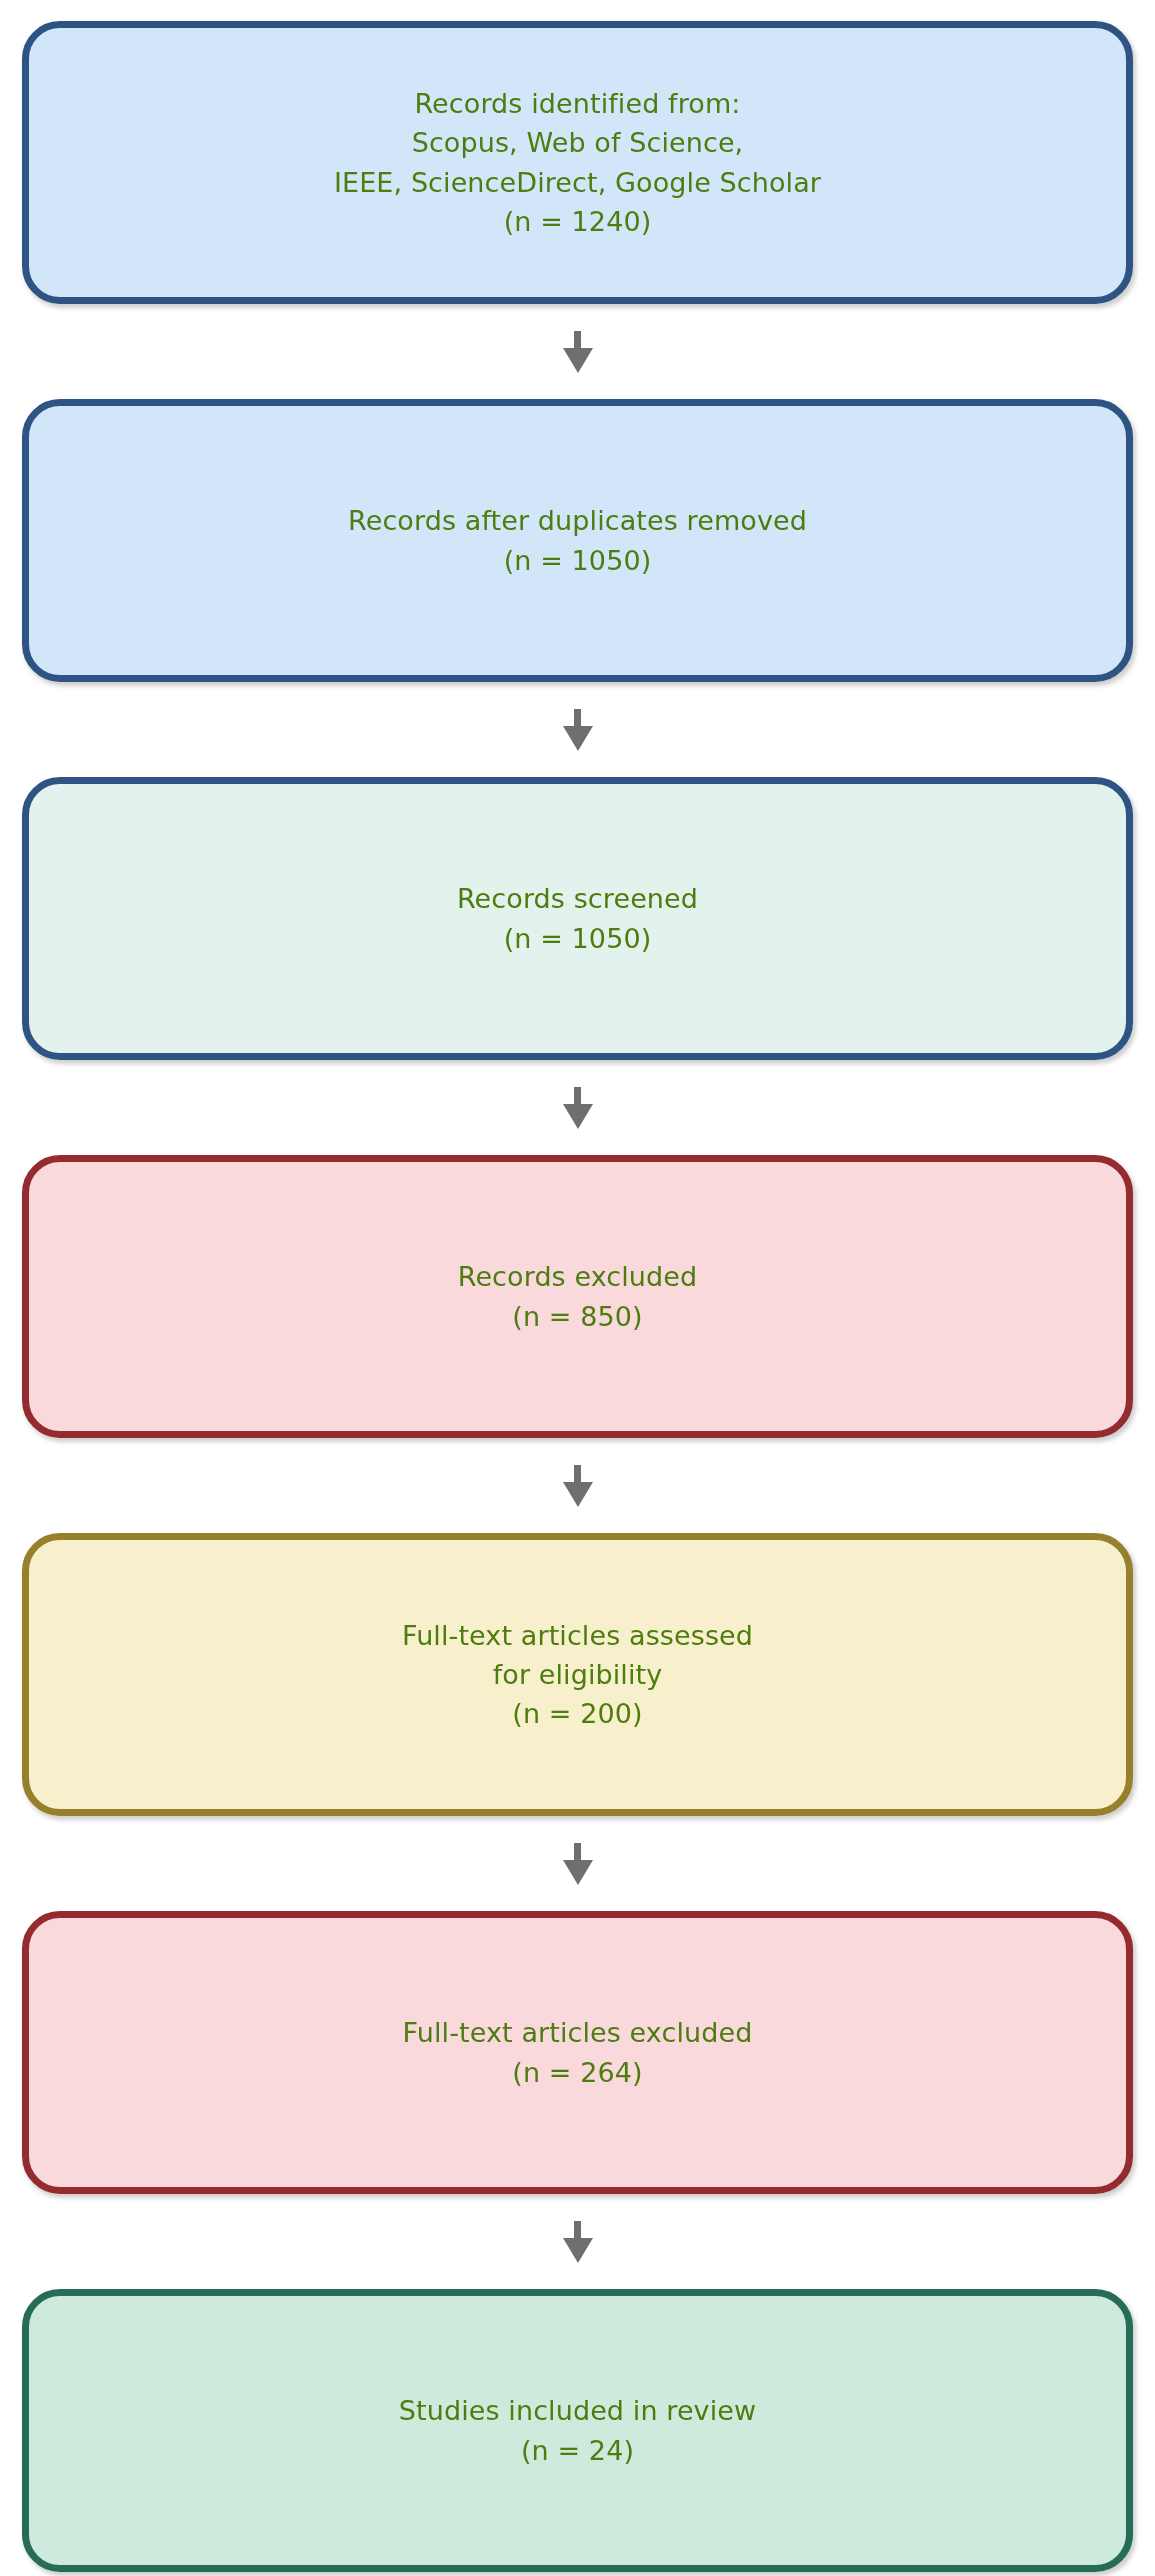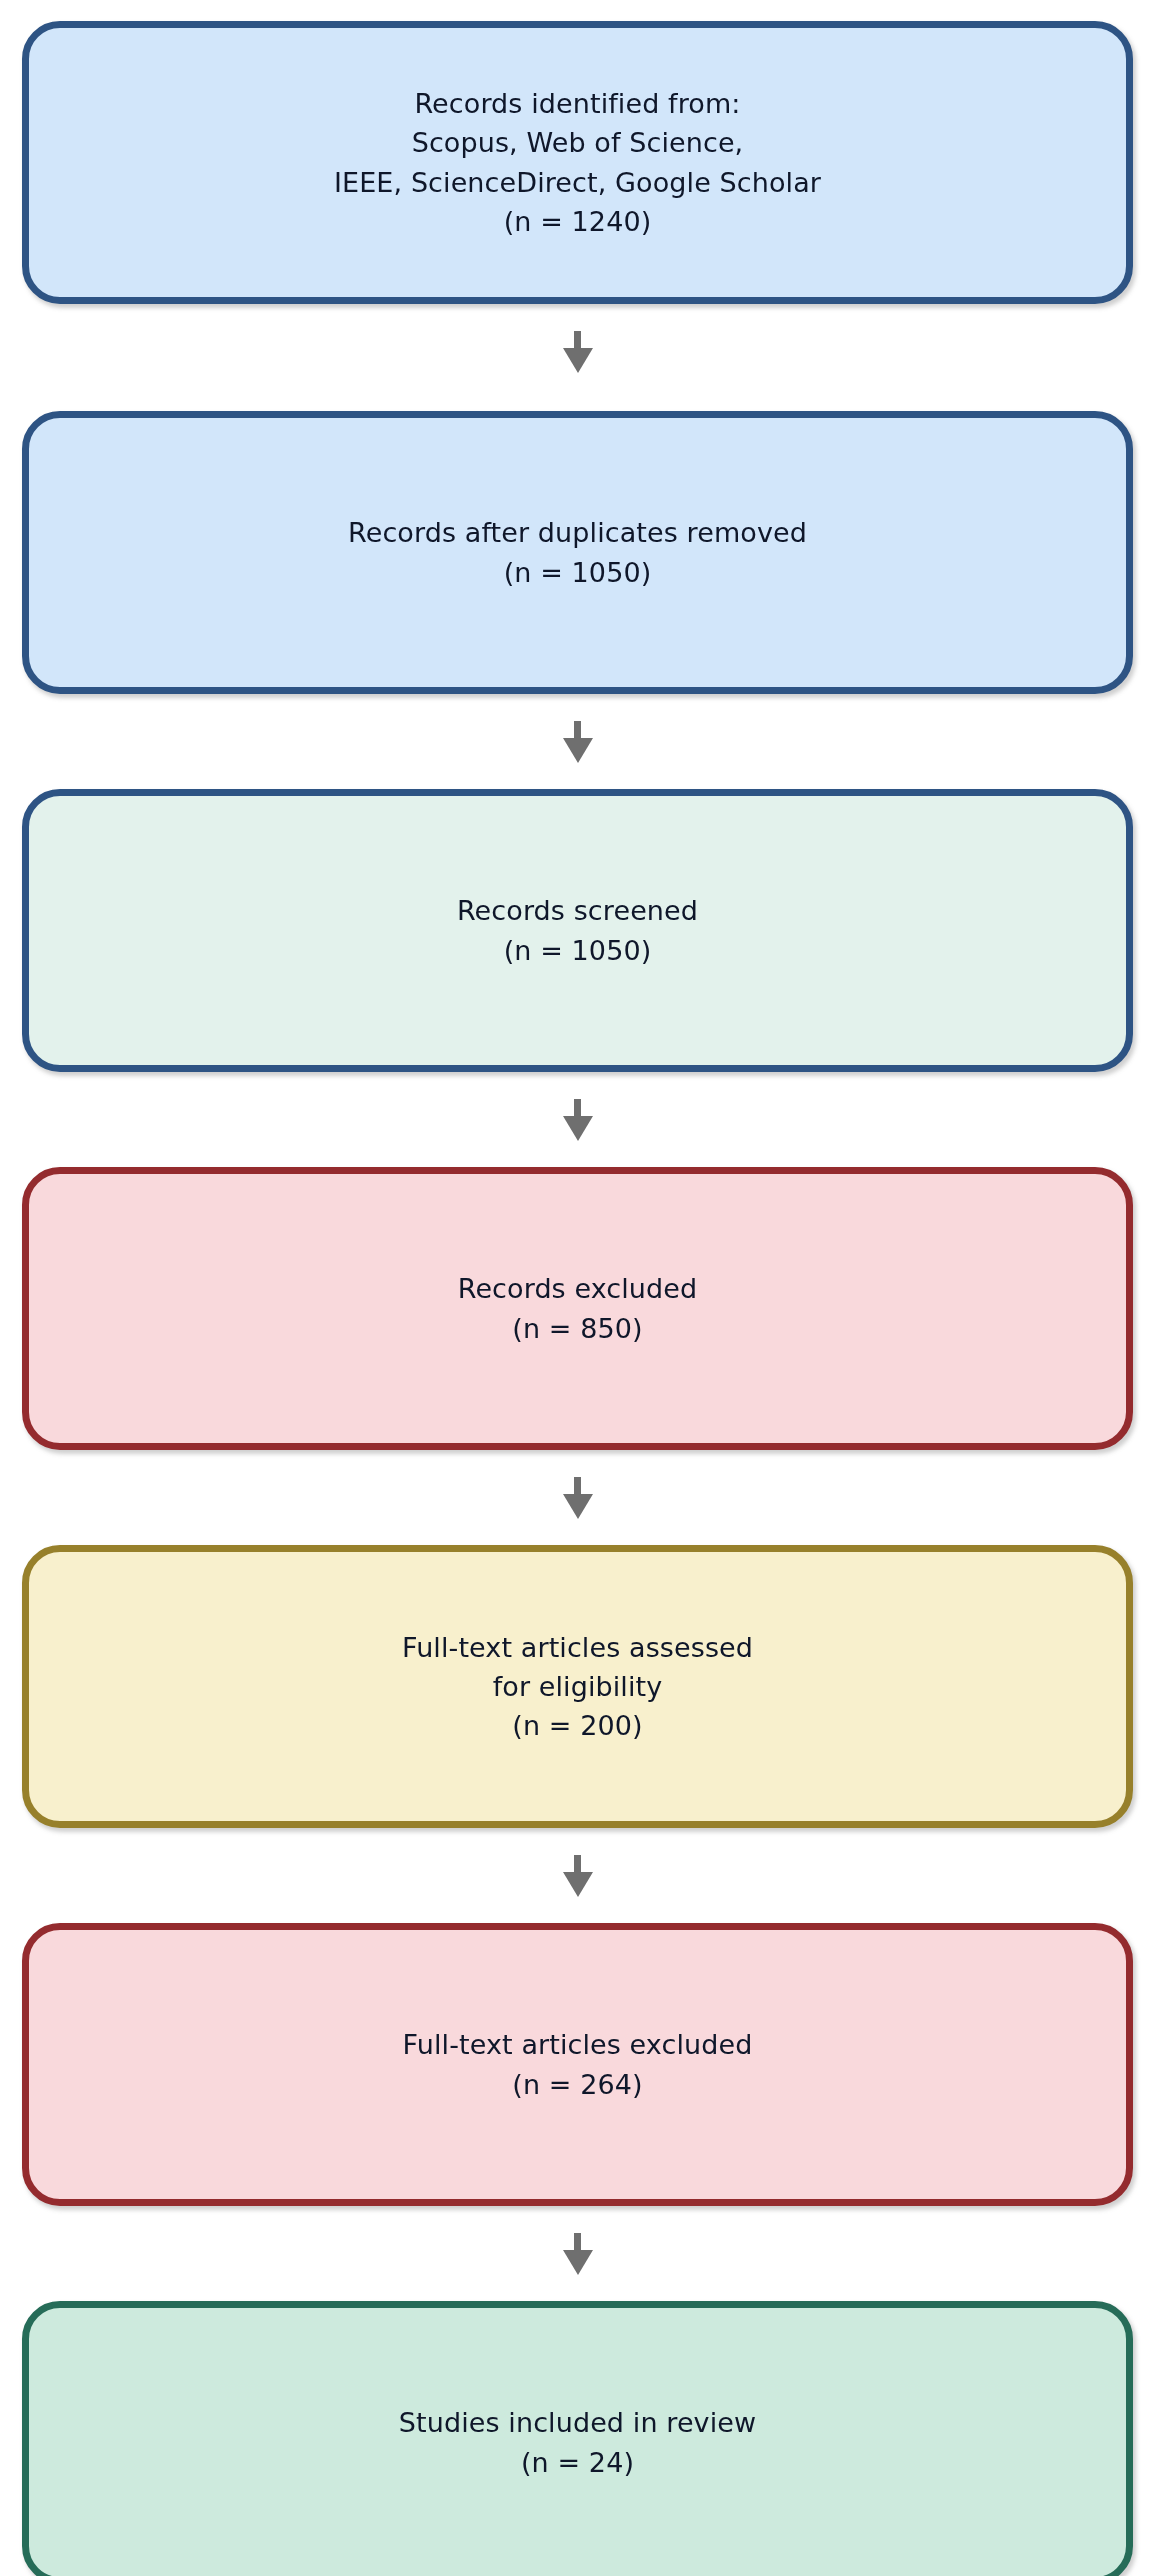--- a/index.html
+++ b/index.html
@@ -33,21 +33,21 @@
     align-items: center;
     justify-content: center;
     box-shadow: 2.6px 3.3px 4.6px rgba(120,120,120,0.35);
     flex: 0 0 auto;
   }
   .box-label {
     white-space: pre-line;
     text-align: center;
     font-size: 27px;
     line-height: 1.45;
-    color: #0f172a;
+    color: #4d7c0f;
     letter-spacing: 0.1px;
   }
   .arrow-zone {
     height: 95px;
     flex: 0 0 auto;
     display: flex;
     flex-direction: column;
     align-items: center;
     justify-content: center;
   }
@@ -74,21 +74,21 @@
 Scopus, Web of Science,
 IEEE, ScienceDirect, Google Scholar
 (n = 1240)</div>
   </div>
 
   <div class="arrow-zone">
     <div class="arrow-stem" style="background-color: rgb(111, 111, 111);"></div>
     <div class="arrow-head" style="border-top-color: rgb(111, 111, 111);"></div>
   </div>
 
-  <div class="flow-box" style="background-color: rgb(210, 230, 250); border-color: rgb(46, 84, 132); margin-top: 12px;">
+  <div class="flow-box" style="background-color: rgb(210, 230, 250); border-color: rgb(46, 84, 132);">
     <div class="box-label">Records after duplicates removed
 (n = 1050)</div>
   </div>
 
   <div class="arrow-zone">
     <div class="arrow-stem" style="background-color: rgb(111, 111, 111);"></div>
     <div class="arrow-head" style="border-top-color: rgb(111, 111, 111);"></div>
   </div>
 
   <div class="flow-box" style="background-color: rgb(227, 242, 236); border-color: rgb(46, 84, 132);">

